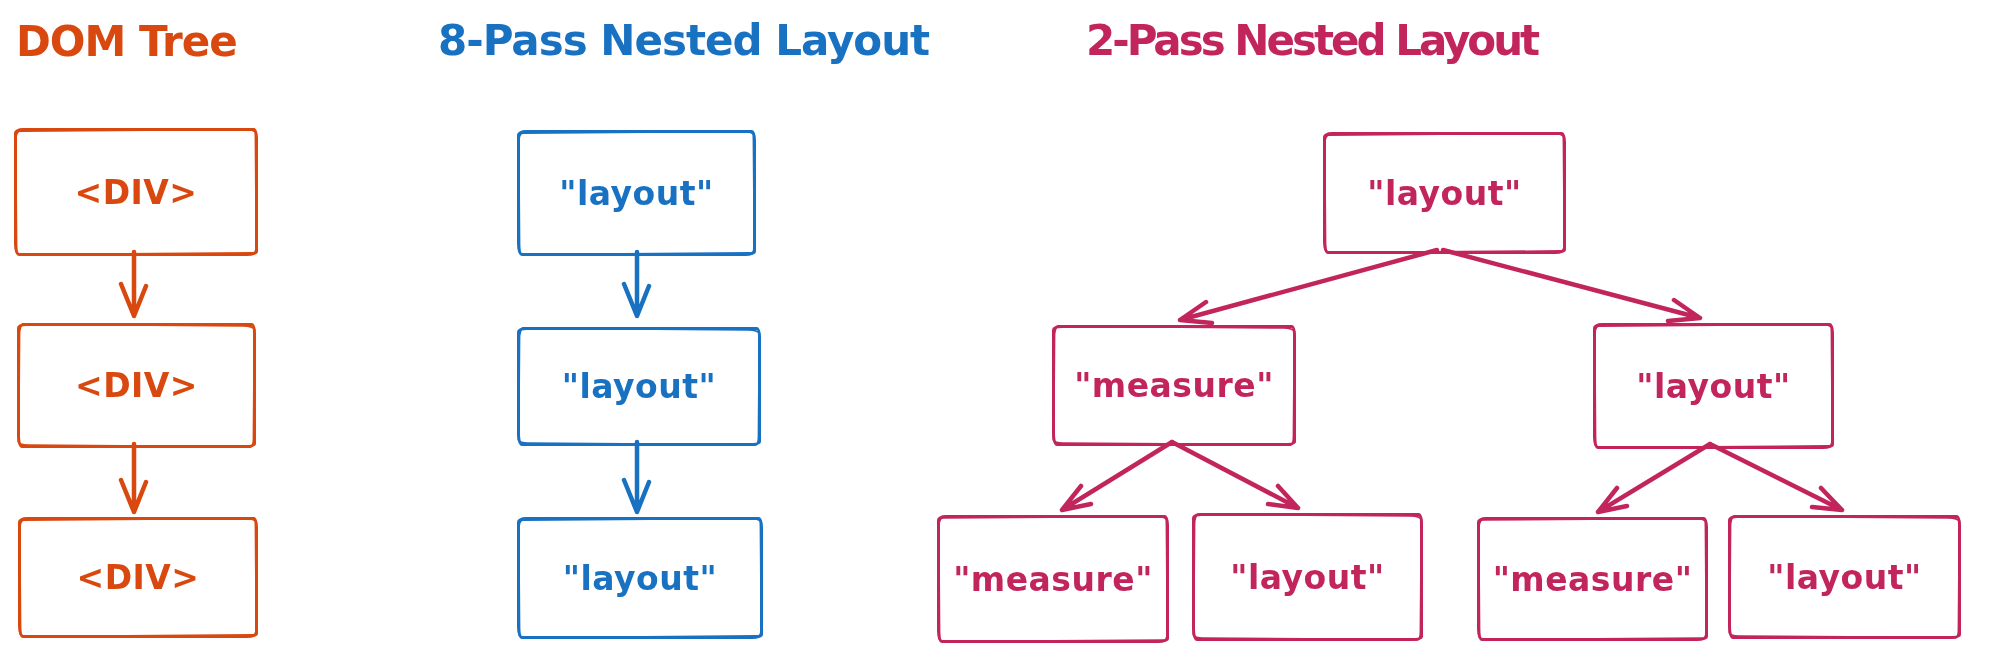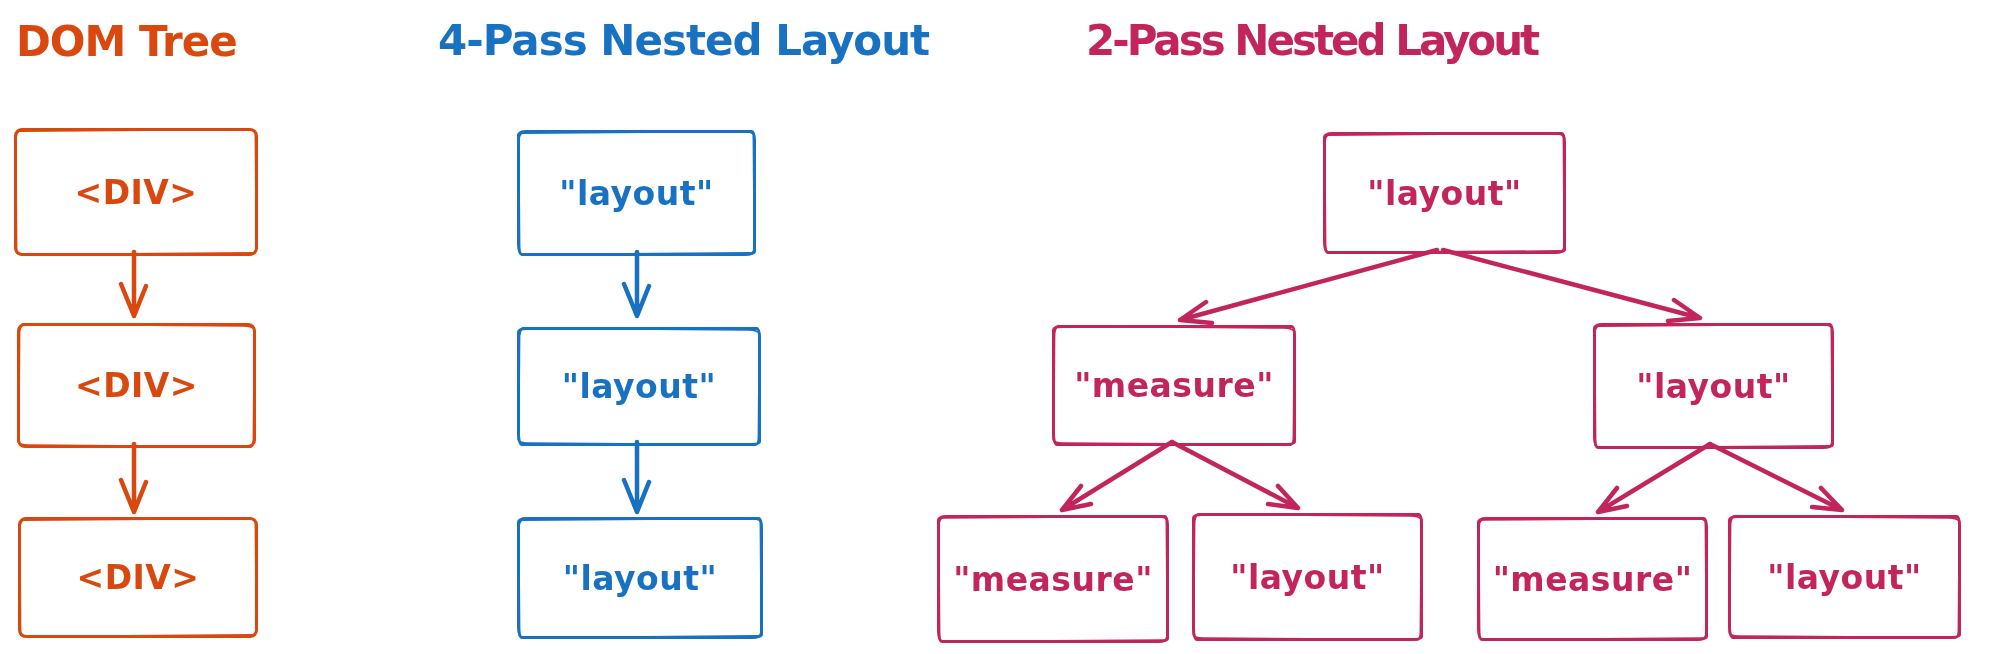--- a/index.html
+++ b/index.html
@@ -61,21 +61,21 @@
     position: absolute;
     left: -2px; top: -2px; right: -2px; bottom: -2px;
     border: 2px solid;
     border-color: inherit;
     border-radius: 5px 12px 4px 10px / 11px 5px 9px 4px;
     transform: rotate(-0.45deg);
     pointer-events: none;
   }
   .box.alt::before { transform: rotate(0.45deg); }
 
-  .box.orange { color: var(--c-orange, #d9480f); border-color: var(--c-orange, #d9480f); border-radius: 8px; }
+  .box.orange { color: var(--c-orange, #d9480f); border-color: var(--c-orange, #d9480f); }
   .box.blue   { color: var(--c-blue,   #1971c2); border-color: var(--c-blue,   #1971c2); }
   .box.pink   { color: var(--c-pink,   #c2255c); border-color: var(--c-pink,   #c2255c); }
 
   
   .t-dom  { left: 16px;   top: 21px; }
   .t-one  { left: 438px;  top: 20px; }
   .t-two  { left: 1086px; top: 20px; letter-spacing: -3px; }
 
   .o1 { left: 14px;  top: 128px; width: 238px; height: 122px; }
   .o2 { left: 17px;  top: 323px; width: 233px; height: 119px; }
@@ -127,21 +127,21 @@
     </g>
     <g>
       <path class="stroke-pink" d="M1710,444 L1598,512 M1627,506 L1598,512 L1617,488"></path>
     </g>
     <g>
       <path class="stroke-pink" d="M1710,444 L1842,510 M1821,488 L1842,510 L1812,507"></path>
     </g>
   </svg>
 
   <div class="title orange t-dom">DOM Tree</div>
-  <div class="title blue t-one">4-Pass Nested Layout</div>
+  <div class="title blue t-one">8-Pass Nested Layout</div>
   <div class="title pink t-two">2-Pass Nested Layout</div>
 
   <div class="box orange o1">
     <span>&lt;DIV&gt;</span>
   </div>
   <div class="box orange alt o2">
     <span>&lt;DIV&gt;</span>
   </div>
   <div class="box orange o3">
     <span>&lt;DIV&gt;</span>

